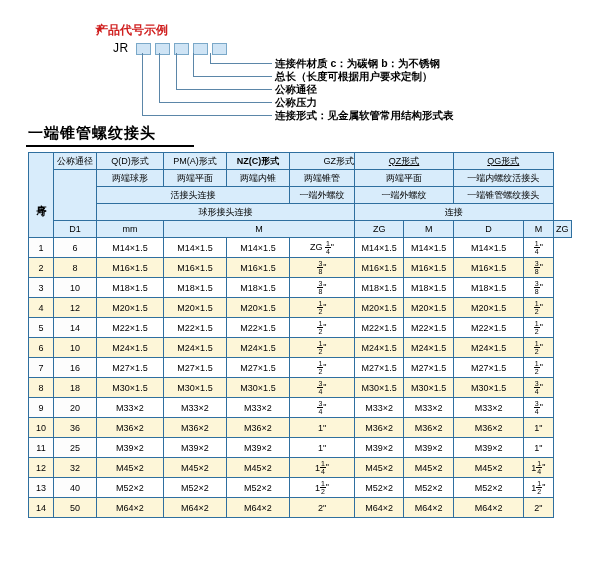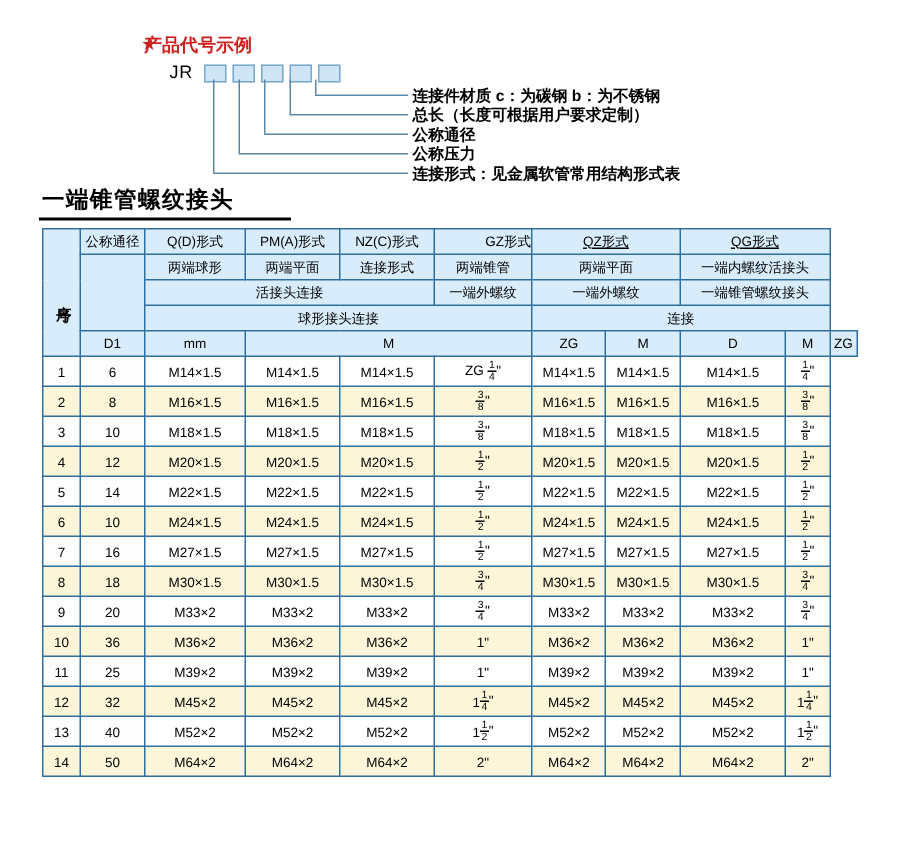--- a/index.html
+++ b/index.html
@@ -68,21 +68,21 @@
     padding:0;
     height:16px;
     font-weight:normal;
   }
   thead td{background:#d8ecfb;font-size:9px;}
   .hdr-big{font-size:10px;font-weight:bold;}
   .seq{width:24px;}
   .dn{width:42px;}
   .c3{width:66px;}
   .c4{width:62px;margin-top:34px;}
-  .c5{width:62px;}
+  .c5{width:62px;font-weight:bold;}
   .c6{width:64px;text-align:right;}
   .c7{width:58px;text-decoration:underline;}
   .c9{width:56px;text-decoration:underline;}
   tbody tr td{height:19px;}
   tbody tr.odd td{background:#ffffff;}
   tbody tr.even td{background:#fdf6d8;}
   tbody td:first-child,tbody td:nth-child(2){background:inherit;}
   tbody tr.odd td:first-child,tbody tr.odd td:nth-child(2){background:#fdfdfd;}
   tbody tr.even td:first-child,tbody tr.even td:nth-child(2){background:#fdf6d8;}
 
@@ -148,21 +148,21 @@
       <td class="c4">PM(A)形式</td>
       <td class="c5">NZ(C)形式</td>
       <td class="c6">GZ形式</td>
       <td class="c7" colspan="2">QZ形式</td>
       <td class="c9" colspan="2">QG形式</td>
     </tr>
     <tr>
       <td rowspan="3"></td>
       <td>两端球形</td>
       <td>两端平面</td>
-      <td>连接形式</td>
+      <td>两端内锥</td>
       <td>两端锥管</td>
       <td colspan="2">两端平面</td>
       <td colspan="2">一端内螺纹活接头</td>
     </tr>
     <tr>
       <td colspan="3">活接头连接</td>
       <td>一端外螺纹</td>
       <td colspan="2">一端外螺纹</td>
       <td colspan="2">一端锥管螺纹接头</td>
     </tr>

